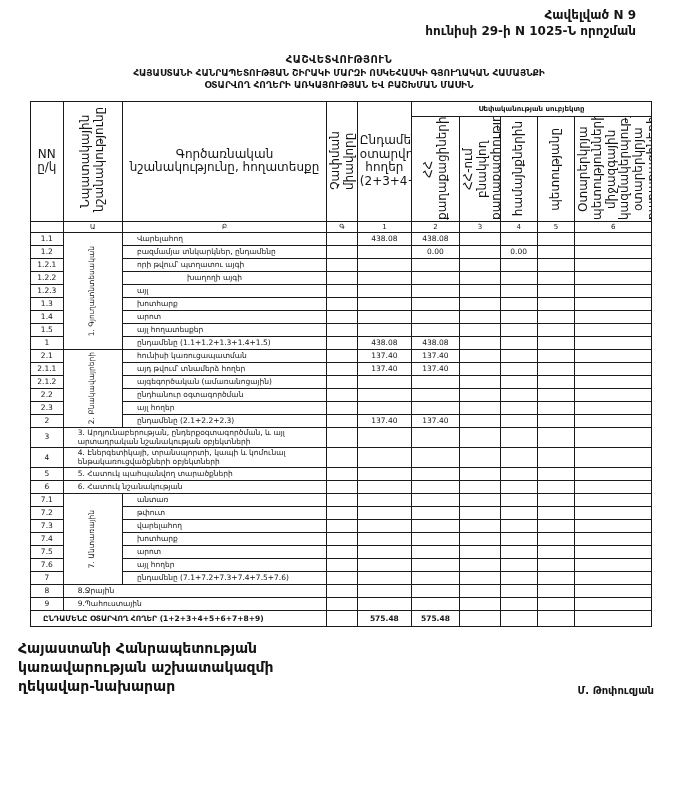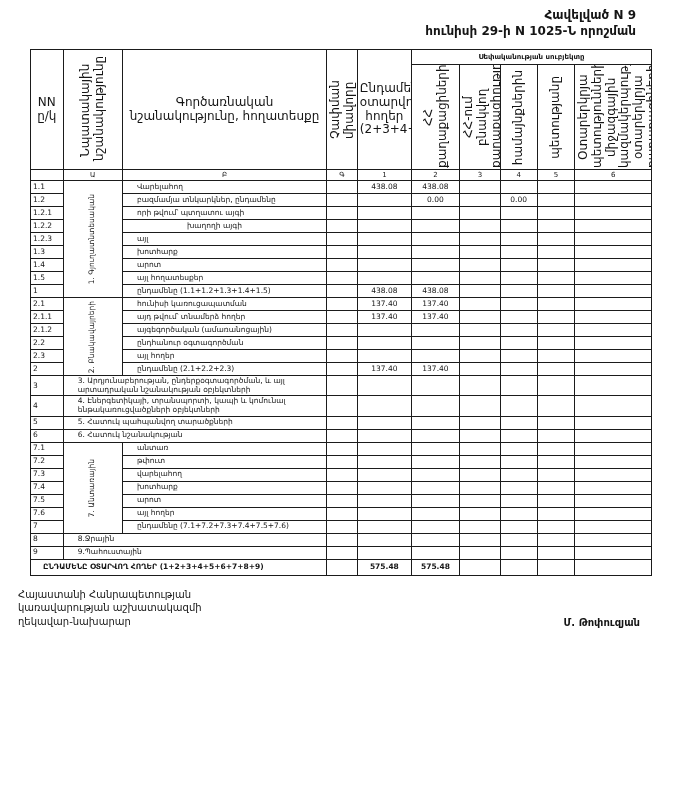--- a/index.html
+++ b/index.html
@@ -17,42 +17,47 @@
   table{border-collapse:collapse;table-layout:fixed;width:622px;margin:10px 0 0 16px;}
   th,td{border:1px solid #1b1b1b;font-weight:normal;font-size:7.5px;
     padding:1px 2px;vertical-align:middle;overflow:hidden;box-sizing:border-box;}
   thead th{font-size:12px;text-align:center;line-height:1.15;}
   .group-h{height:15px;font-size:7px;font-weight:bold;}
   .subj{height:98px;}
   .vert{display:block;writing-mode:vertical-rl;transform:rotate(180deg);
     margin:0 auto;line-height:1.15;max-height:102px;}
   .letters th{height:11px;padding:0;font-size:7px;}
   tbody td{height:13px;line-height:1.15;}
-  td.nn{}
+  td.nn{text-align:center;}
   td.label-cell{text-align:left;padding-left:14px;}
   td.label-cell.indent{padding-left:64px;}
   td.val{text-align:center;}
   td.purpose-cell{text-align:center;}
   tr.total-row td{font-weight:bold;height:16px;}
   tr.total-row td.label-cell{padding-left:12px;}
   .sig{display:flex;justify-content:space-between;align-items:flex-end;
     margin:12px 10px 0 4px;}
-  .sig-left{font-size:10px;font-weight:normal;line-height:1.35;}
-  .sig-right{font-size:10px;font-weight:bold;margin-right:14px;}
+  .sig-left{font-size:14px;font-weight:bold;line-height:1.35;}
+  .sig-right{font-size:10px;font-weight:bold;}
 </style>
 </head>
 <body>
 
 <div class="page">
 
   <div class="appendix">
     <div>Հավելված N 9</div>
     <div>հունիսի 29-ի N 1025-Ն որոշման</div>
   </div>
 
+  <div class="title">
+    <div class="t1">ՀԱՇՎԵՏՎՈՒԹՅՈՒՆ</div>
+    <div class="t2">ՀԱՅԱՍՏԱՆԻ ՀԱՆՐԱՊԵՏՈՒԹՅԱՆ ՇԻՐԱԿԻ ՄԱՐԶԻ ՈՍԿԵՀԱՍԿԻ ԳՅՈՒՂԱԿԱՆ ՀԱՄԱՅՆՔԻ</div>
+    <div class="t3">ՕՏԱՐՎՈՂ ՀՈՂԵՐԻ ԱՌԿԱՅՈՒԹՅԱՆ ԵՎ ԲԱՇԽՄԱՆ ՄԱՍԻՆ</div>
+  </div>
 
   <table>
     <colgroup>
       <col style="width:32px">
         <col style="width:58px">
         <col style="width:200px">
       <col style="width:30px">
         <col style="width:53px">
         <col style="width:47px">
       <col style="width:40px">

